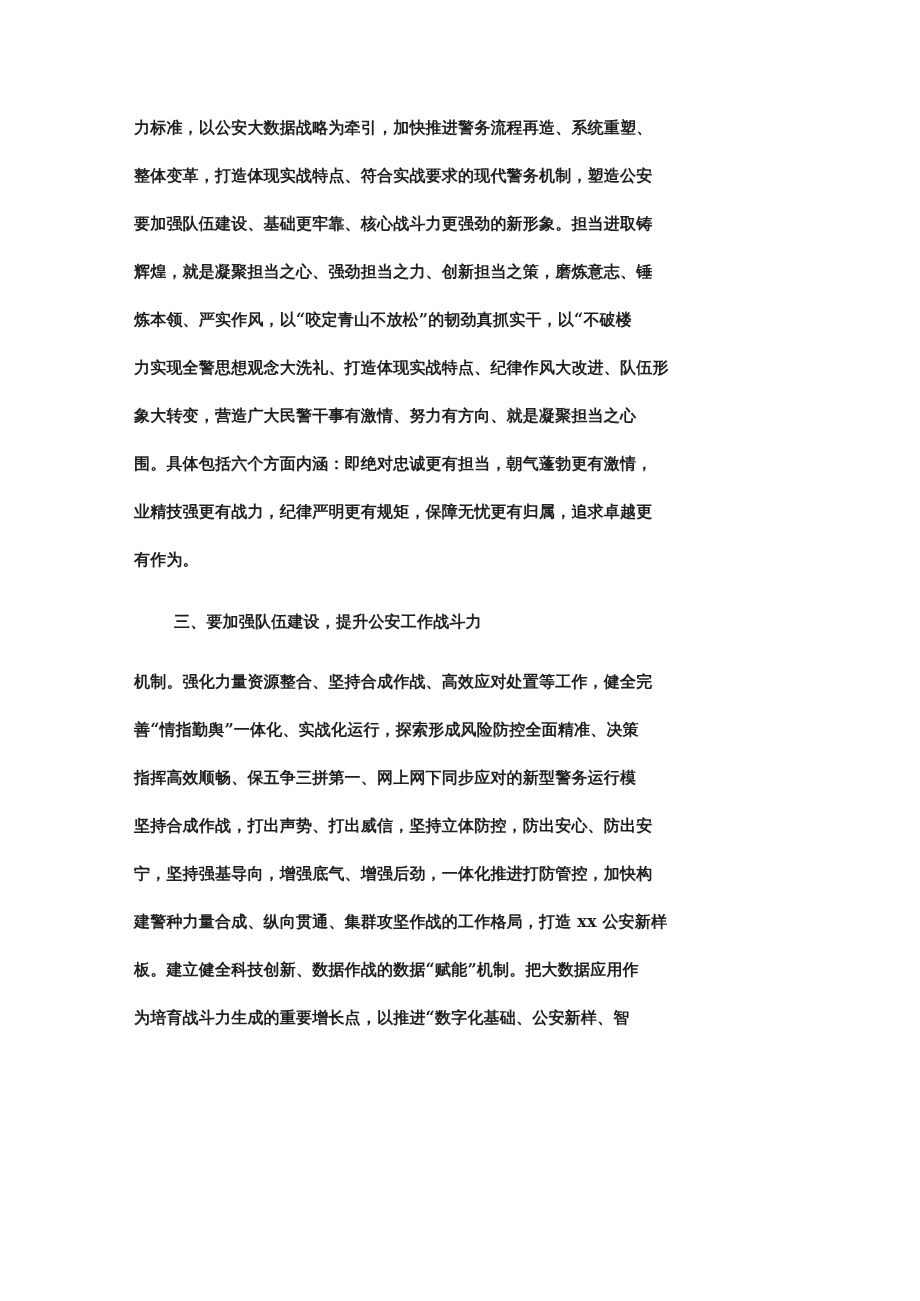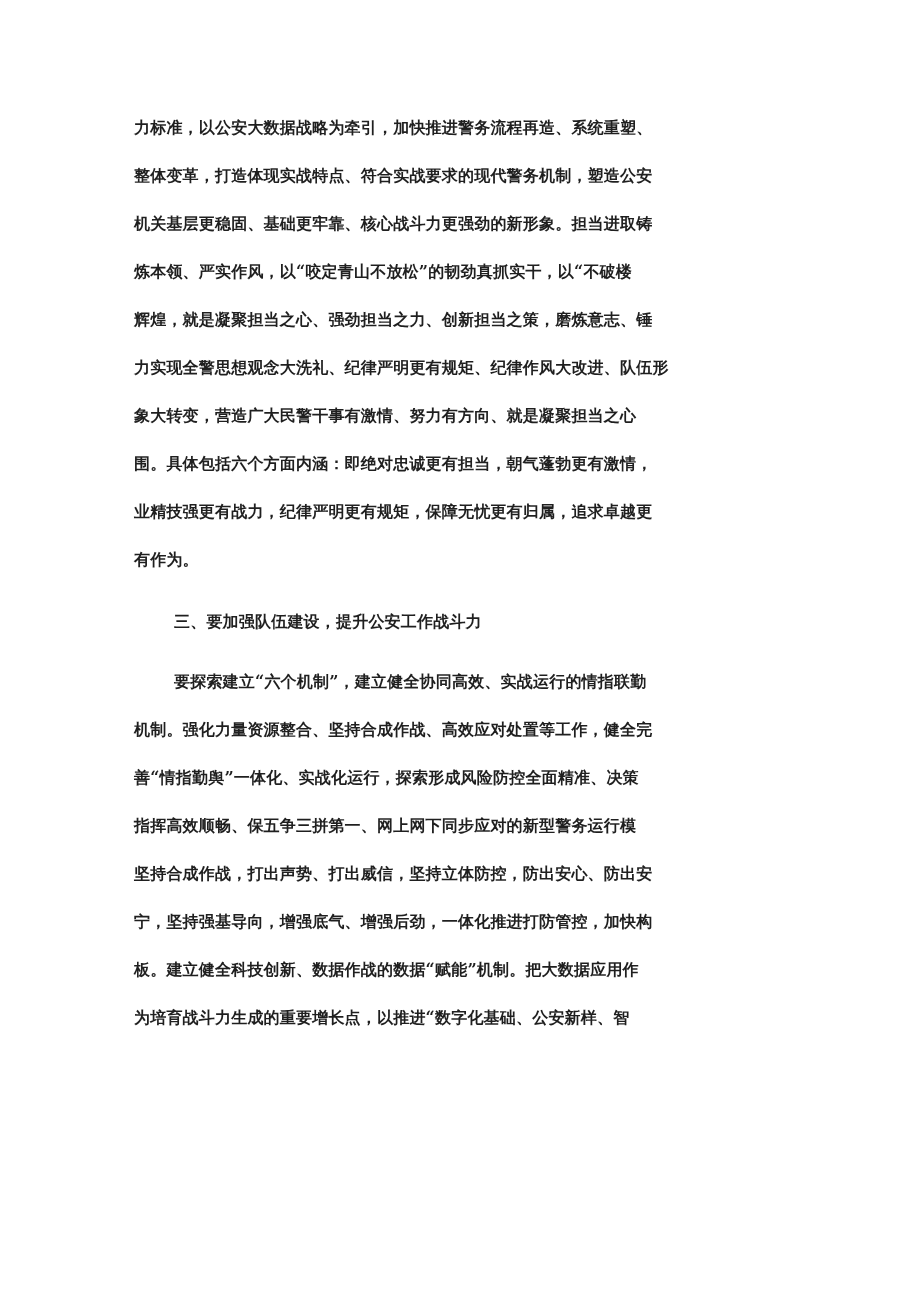--- a/index.html
+++ b/index.html
@@ -42,31 +42,31 @@
     margin-bottom: 12px;
   }
 </style>
 </head>
 <body style="background: rgb(255, 255, 255);">
 
 <div class="page">
   <div class="content" style="color: rgb(31, 31, 31);">
       <div class="line">力标准，以公安大数据战略为牵引，加快推进警务流程再造、系统重塑、</div>
       <div class="line">整体变革，打造体现实战特点、符合实战要求的现代警务机制，塑造公安</div>
-      <div class="line">机关基层更稳固、基础更牢靠、核心战斗力更强劲的新形象。担当进取铸</div>
+      <div class="line">要加强队伍建设、基础更牢靠、核心战斗力更强劲的新形象。担当进取铸</div>
+      <div class="line">辉煌，就是凝聚担当之心、强劲担当之力、创新担当之策，磨炼意志、锤</div>
       <div class="line">炼本领、严实作风，以“咬定青山不放松”的韧劲真抓实干，以“不破楼</div>
-      <div class="line">辉煌，就是凝聚担当之心、强劲担当之力、创新担当之策，磨炼意志、锤</div>
-      <div class="line">力实现全警思想观念大洗礼、纪律严明更有规矩、纪律作风大改进、队伍形</div>
+      <div class="line">力实现全警思想观念大洗礼、打造体现实战特点、纪律作风大改进、队伍形</div>
       <div class="line">象大转变，营造广大民警干事有激情、努力有方向、就是凝聚担当之心</div>
       <div class="line">围。具体包括六个方面内涵：即绝对忠诚更有担当，朝气蓬勃更有激情，</div>
       <div class="line">业精技强更有战力，纪律严明更有规矩，保障无忧更有归属，追求卓越更</div>
       <div class="line">有作为。</div>
       <div class="line heading indent">三、要加强队伍建设，提升公安工作战斗力</div>
-      <div class="line indent">要探索建立“六个机制”，建立健全协同高效、实战运行的情指联勤</div>
       <div class="line">机制。强化力量资源整合、坚持合成作战、高效应对处置等工作，健全完</div>
       <div class="line">善“情指勤舆”一体化、实战化运行，探索形成风险防控全面精准、决策</div>
       <div class="line">指挥高效顺畅、保五争三拼第一、网上网下同步应对的新型警务运行模</div>
       <div class="line">坚持合成作战，打出声势、打出威信，坚持立体防控，防出安心、防出安</div>
       <div class="line">宁，坚持强基导向，增强底气、增强后劲，一体化推进打防管控，加快构</div>
+      <div class="line">建警种力量合成、纵向贯通、集群攻坚作战的工作格局，打造 xx 公安新样</div>
       <div class="line">板。建立健全科技创新、数据作战的数据“赋能”机制。把大数据应用作</div>
       <div class="line">为培育战斗力生成的重要增长点，以推进“数字化基础、公安新样、智</div>
     </div>
 </div>
 
 </body></html>

